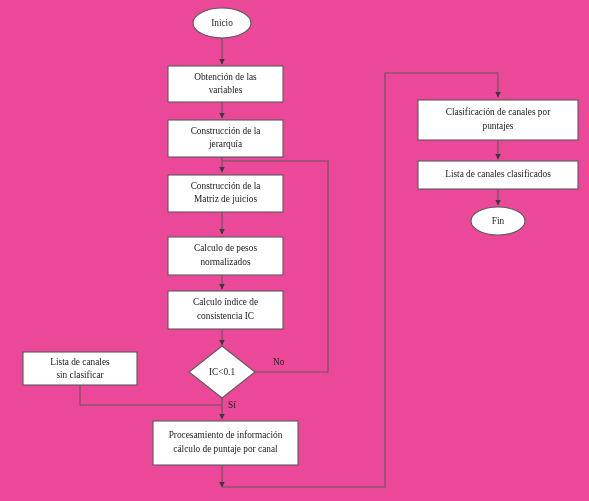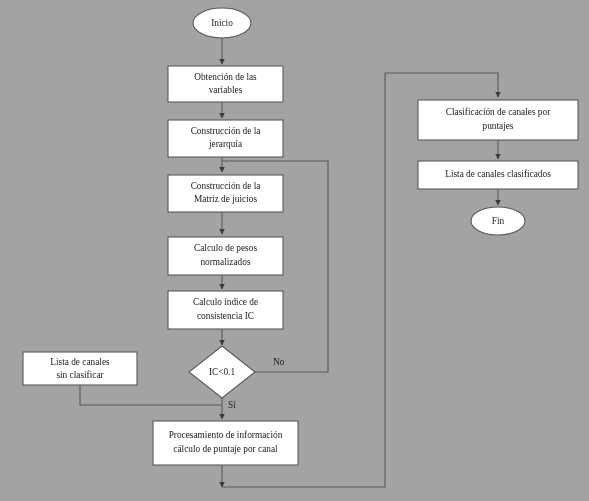--- a/index.html
+++ b/index.html
@@ -7,21 +7,21 @@
     padding: 0;
     background: #ffffff;
   }
   body {
     font-family: "Liberation Serif", "DejaVu Serif", serif;
   }
   #flowchart-root {
     position: relative;
     width: 589px;
     height: 501px;
-    background: #a3a3a3;
+    background: #ec4899;
     overflow: hidden;
   }
   svg#flow-svg {
     display: block;
     width: 589px;
     height: 501px;
   }
   .node-shape {
     fill: #ffffff;
     stroke: #5a5a5a;

